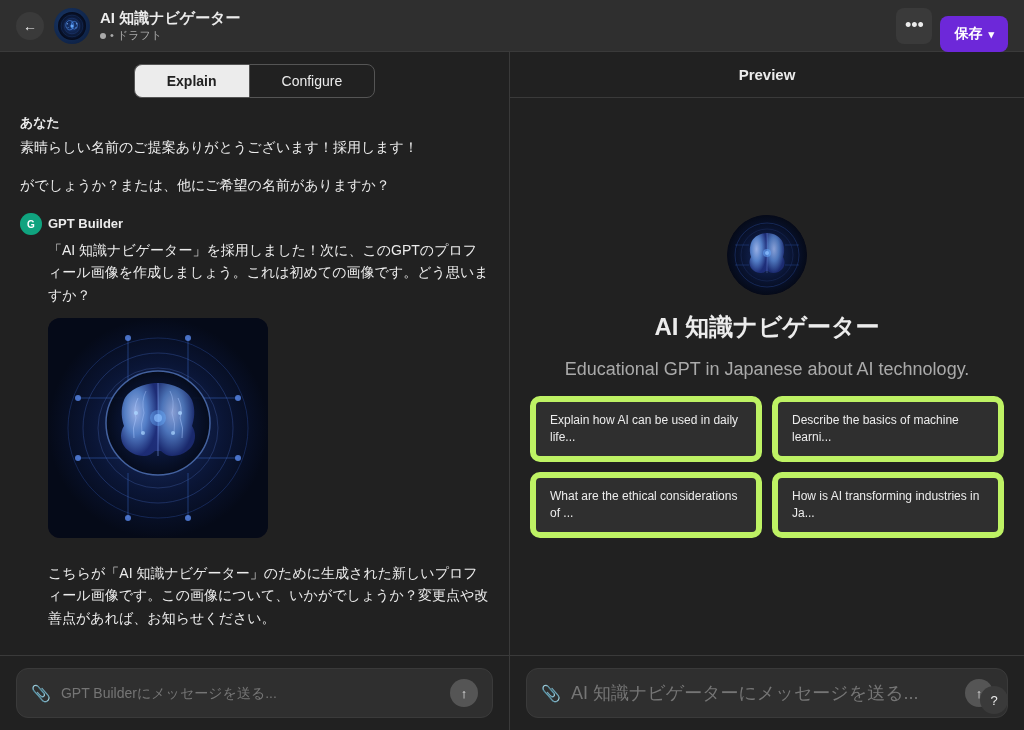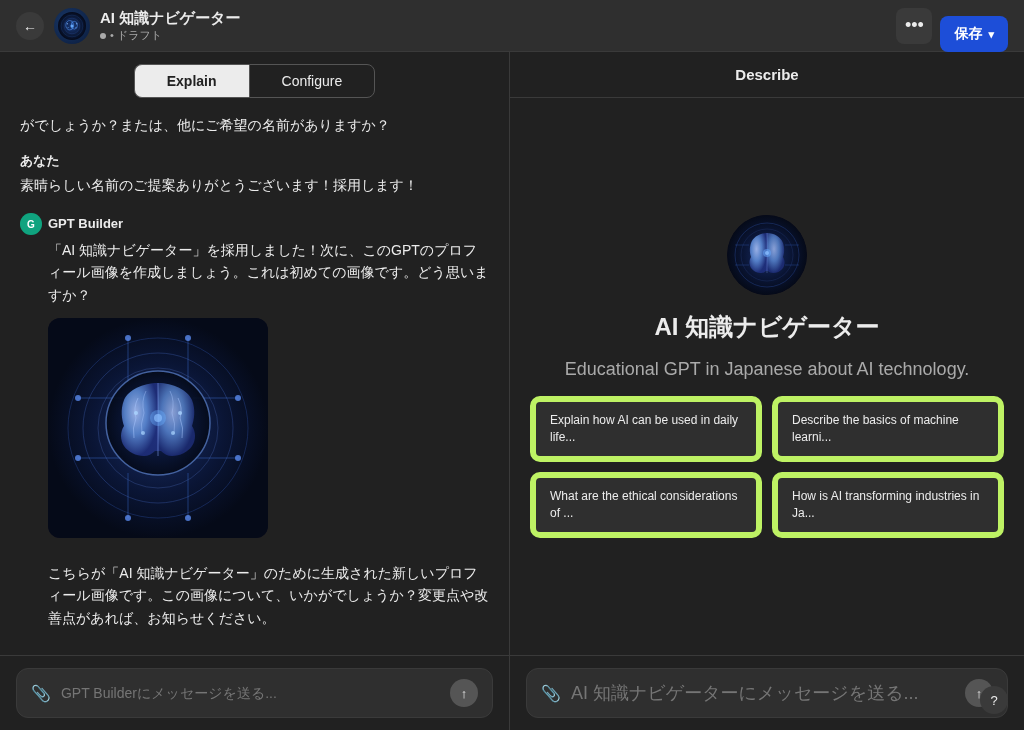--- a/index.html
+++ b/index.html
@@ -91,21 +91,21 @@
       border-radius: 8px;
       color: #ececec;
       cursor: pointer;
       font-size: 18px;
       display: flex;
       align-items: center;
       justify-content: center;
     }
     .save-btn {
       height: 36px;
-      background: #1d4ed8;
+      background: #6d28d9;
       border: none;
       border-radius: 8px;
       color: #fff;
       cursor: pointer;
       font-size: 14px;
       font-weight: 600;
       padding: 0 14px;
       display: flex;
       align-items: center;
       gap: 6px;
@@ -441,28 +441,28 @@
   <div class="left-panel">
 
     <div class="tabs">
       <button class="tab active">Explain</button>
       <button class="tab">Configure</button>
     </div>
 
     <div class="chat-area">
 
       <div class="message-block">
-        <div class="message-text">がでしょうか？または、他にご希望の名前がありますか？</div>
-      </div>
-
-      <div class="message-block">
         <div class="message-sender">
           <span>あなた</span>
         </div>
         <div class="message-text">素晴らしい名前のご提案ありがとうございます！採用します！</div>
+      </div>
+
+      <div class="message-block">
+        <div class="message-text">がでしょうか？または、他にご希望の名前がありますか？</div>
       </div>
 
       <div class="message-block gpt-builder">
         <div class="message-sender">
           <div class="sender-avatar">
             <svg viewBox="0 0 22 22" width="22" height="22">
               <circle cx="11" cy="11" r="11" fill="#10a37f"></circle>
               <text x="11" y="15" text-anchor="middle" font-size="10" fill="white" font-weight="bold">G</text>
             </svg>
           </div>
@@ -543,21 +543,21 @@
       <div class="chat-input-wrap">
         <span class="attach-icon">📎</span>
         <input class="chat-input" type="text" placeholder="GPT Builderにメッセージを送る..." style="">
         <button class="send-btn">↑</button>
       </div>
     </div>
   </div>
 
   <div class="right-panel">
     <div class="preview-header">
-      <span>Describe</span>
+      <span>Preview</span>
     </div>
     <div class="preview-content">
 
       <div class="preview-avatar">
         <svg viewBox="0 0 80 80" width="80" height="80" xmlns="http://www.w3.org/2000/svg">
           <defs>
             <radialGradient id="pvbg" cx="50%" cy="50%" r="50%">
               <stop offset="0%" stop-color="#1a2f6a"></stop>
               <stop offset="60%" stop-color="#0a1535"></stop>
               <stop offset="100%" stop-color="#050a18"></stop>

